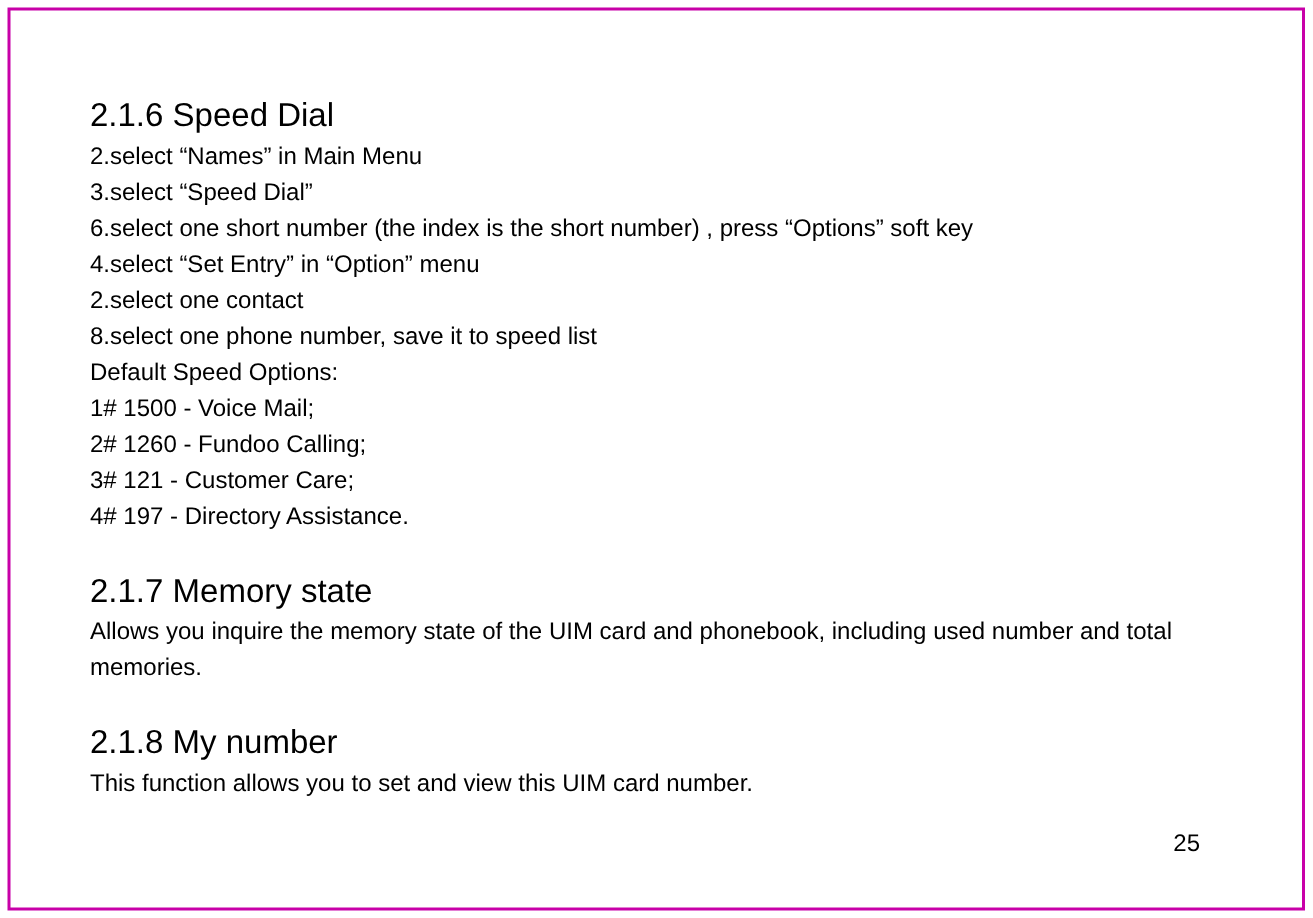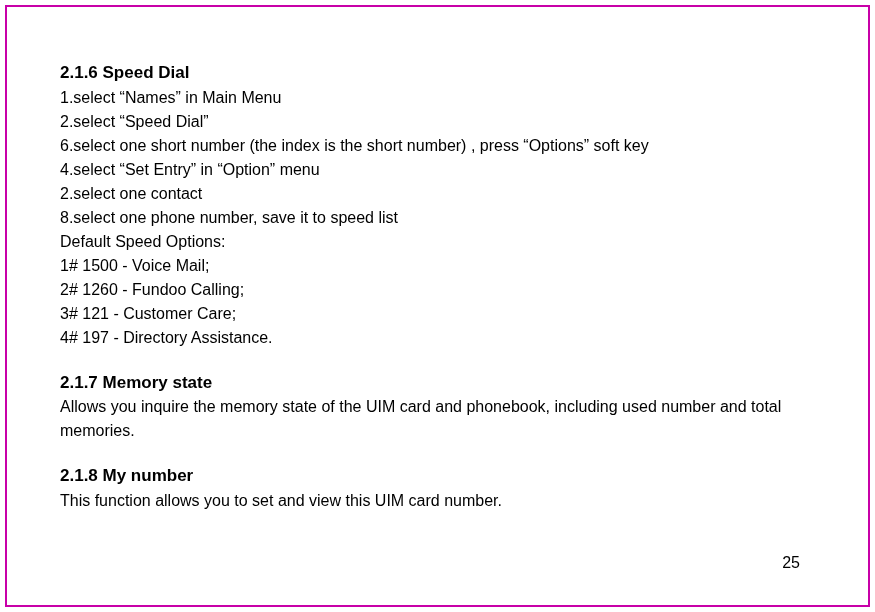--- a/index.html
+++ b/index.html
@@ -21,22 +21,22 @@
     .content {
       position: absolute;
       top: 60px;
       left: 60px;
       right: 60px;
       color: #000;
       font-size: 16px;
       line-height: 1.5;
     }
     .heading {
-      font-weight: bold;
-      font-size: 17px;
+      font-weight: normal;
+      font-size: 22px;
     }
     .body-line {
       font-size: 16px;
     }
     .spacer {
       height: 20px;
     }
     .page-number {
       position: absolute;
       bottom: 40px;
@@ -45,22 +45,22 @@
     }
   </style>
 </head>
 <body>
 
 <div class="page-border"></div>
 
 <div class="content">
 
   <div class="heading">2.1.6 Speed Dial</div>
-  <div class="body-line">1.select “Names” in Main Menu</div>
-  <div class="body-line">2.select “Speed Dial”</div>
+  <div class="body-line">2.select “Names” in Main Menu</div>
+  <div class="body-line">3.select “Speed Dial”</div>
   <div class="body-line">6.select one short number (the index is the short number) , press “Options” soft key</div>
   <div class="body-line">4.select “Set Entry” in “Option” menu</div>
   <div class="body-line">2.select one contact</div>
   <div class="body-line">8.select one phone number,  save it to speed list</div>
   <div class="body-line">Default Speed Options:</div>
   <div class="body-line">1# 1500 - Voice Mail;</div>
   <div class="body-line">2# 1260 - Fundoo Calling;</div>
   <div class="body-line">3# 121 - Customer Care;</div>
   <div class="body-line">4# 197 -  Directory Assistance.</div>
 

